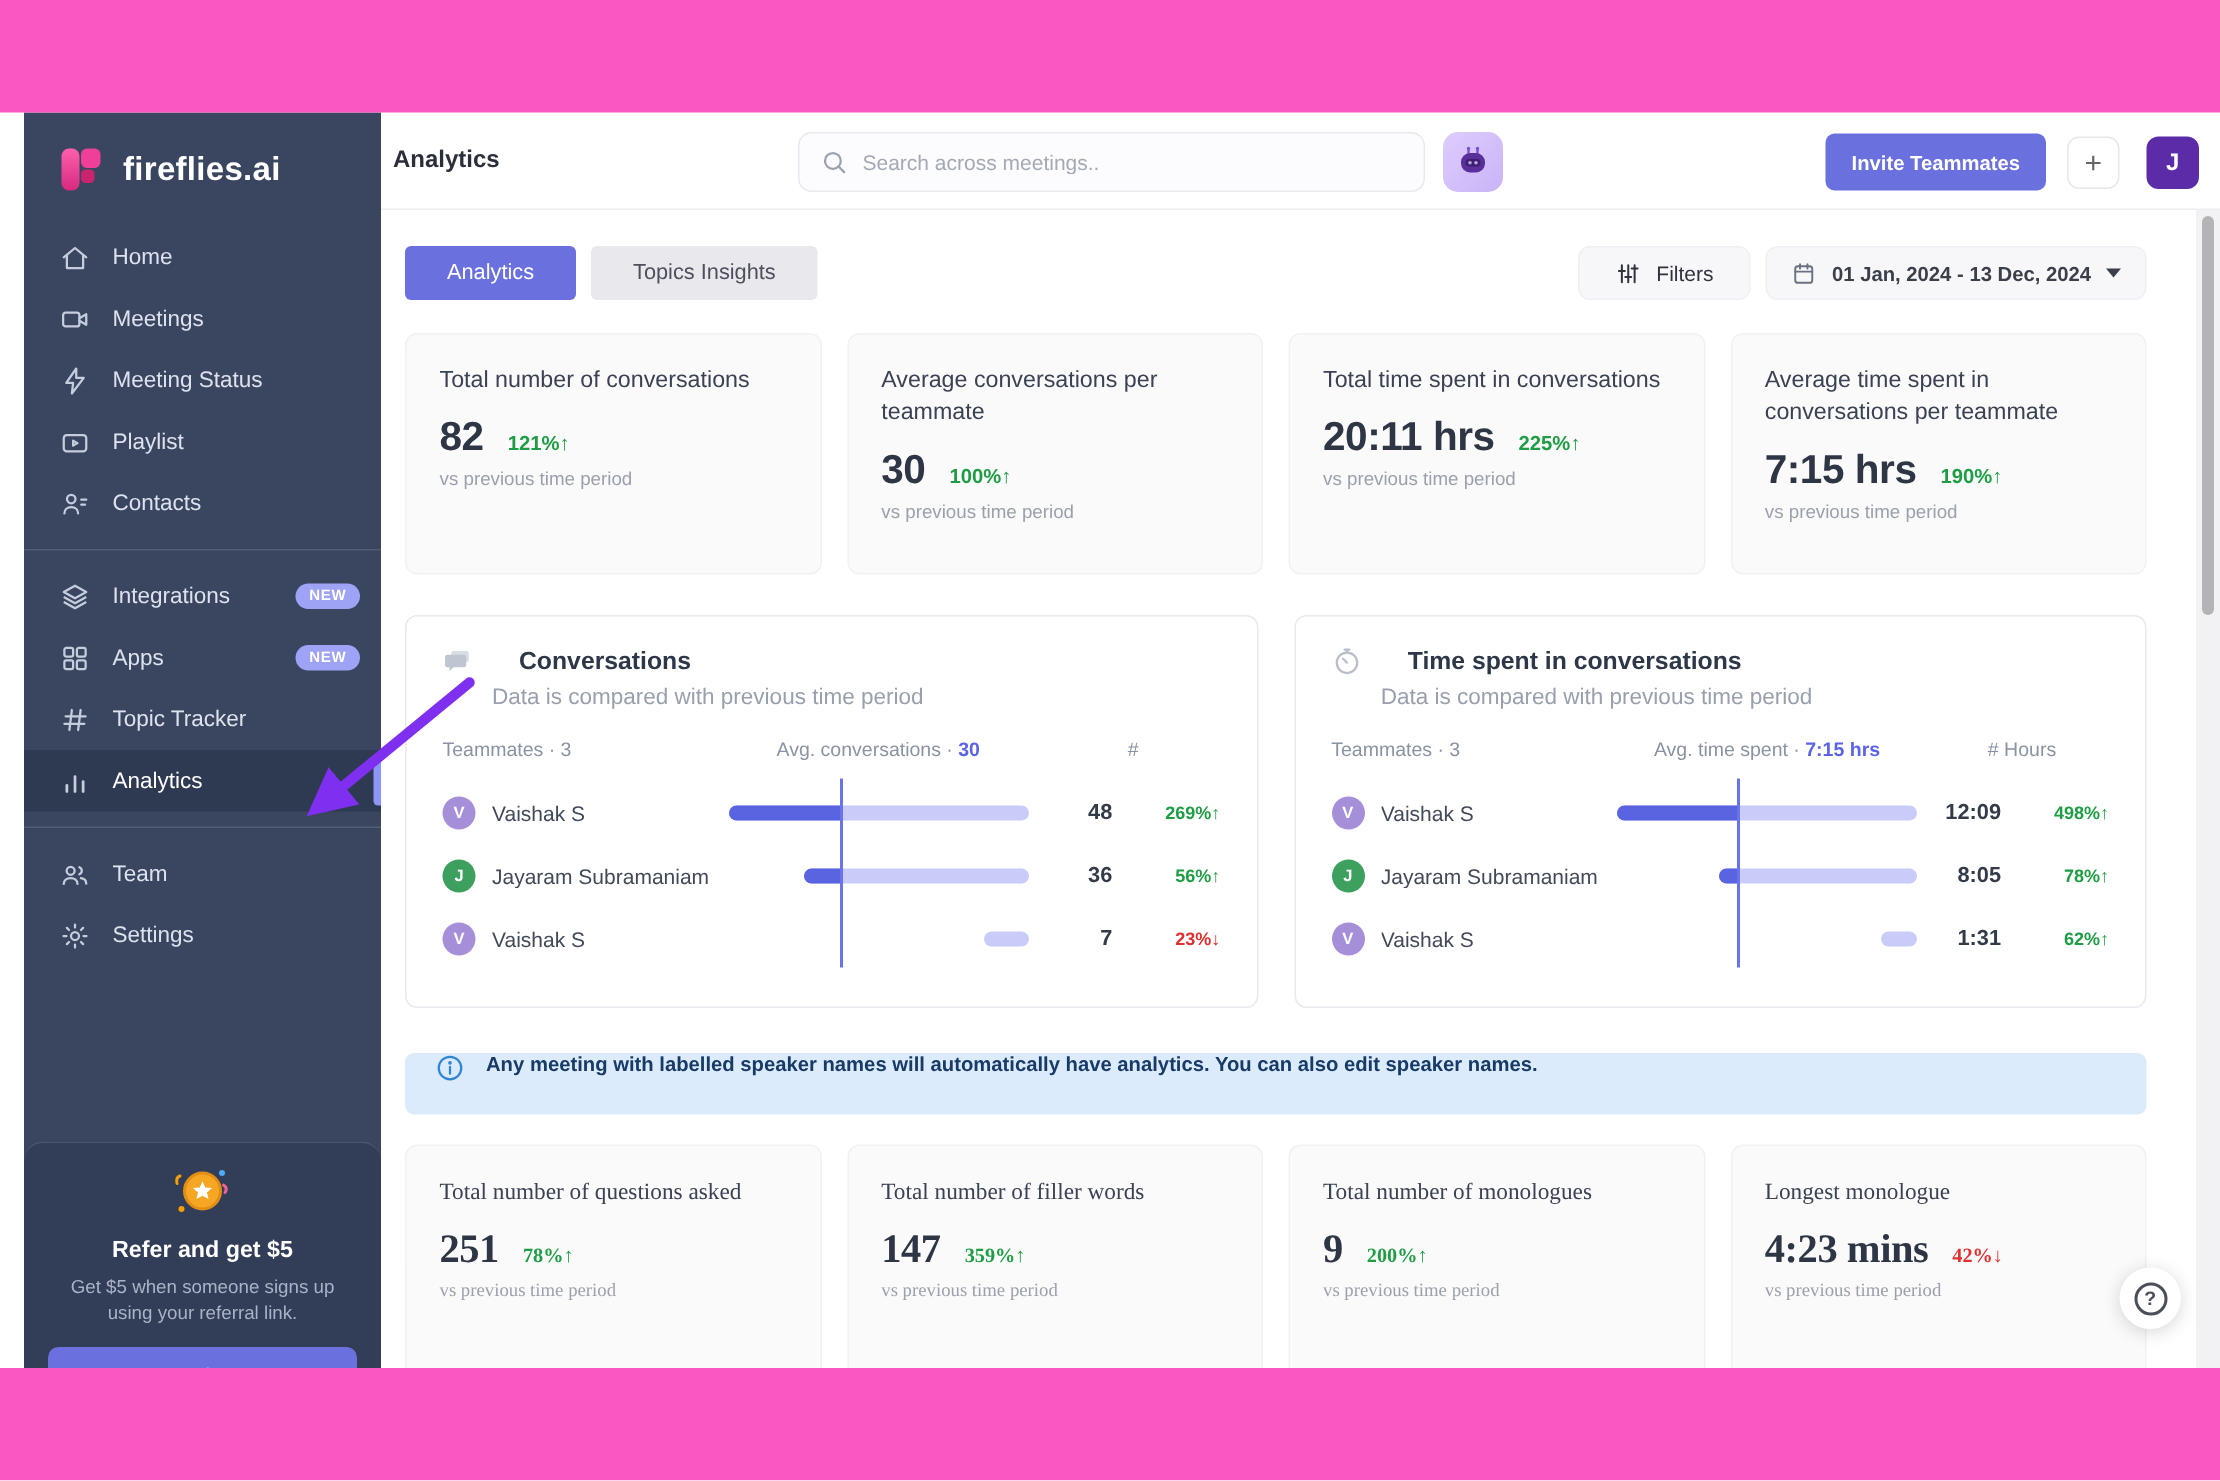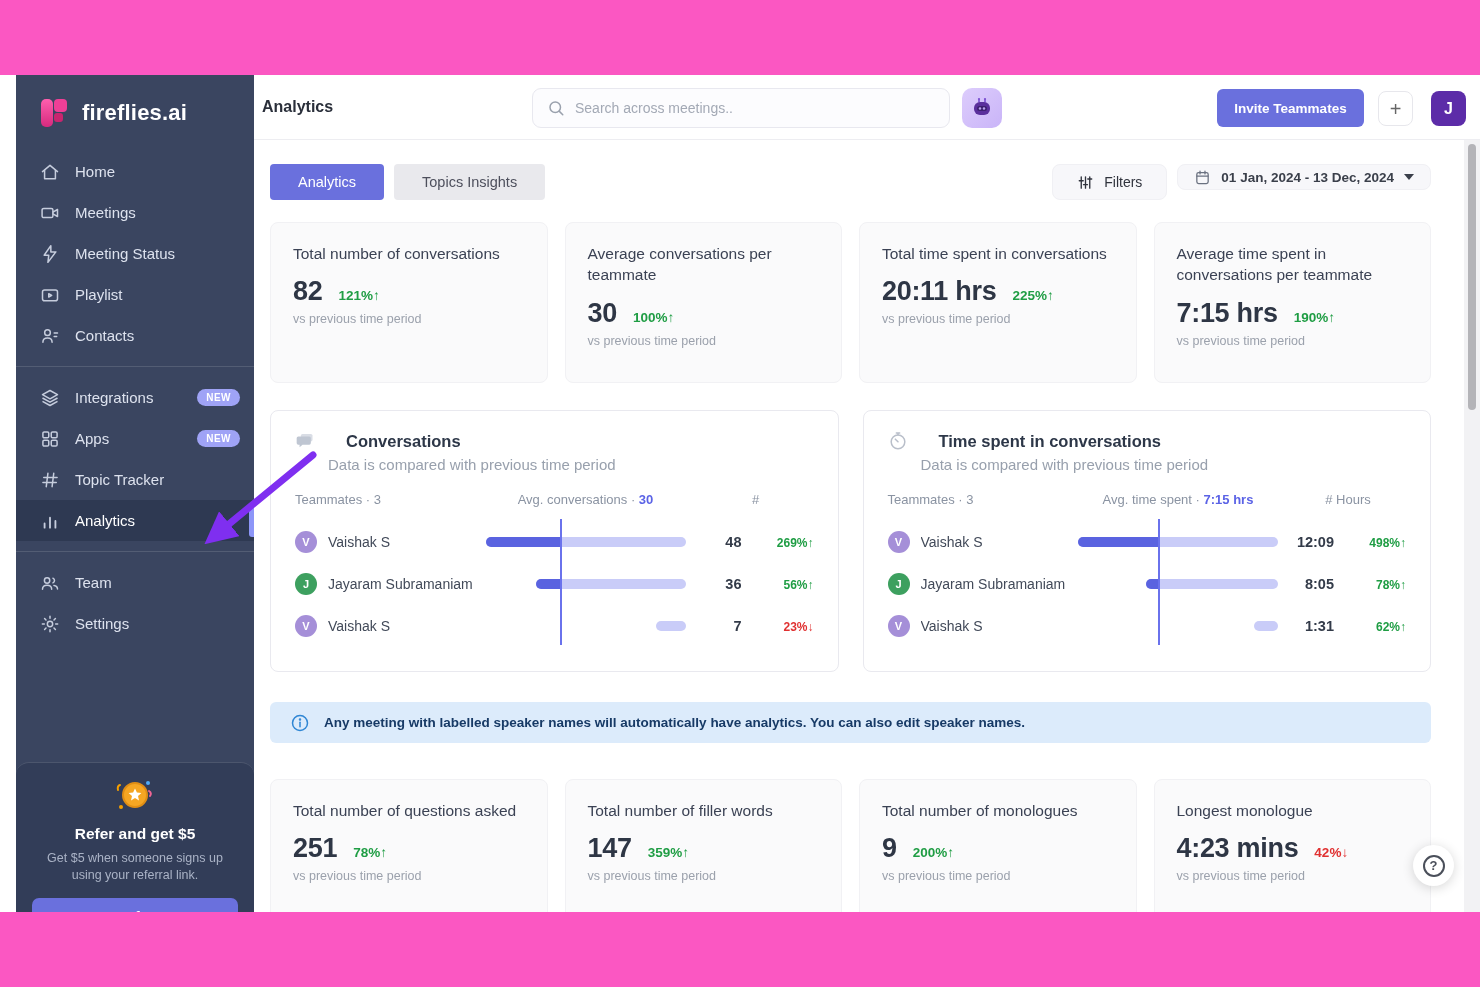--- a/index.html
+++ b/index.html
@@ -41,21 +41,21 @@
   
   .content { position:absolute; left:238px; top:140px; width:1242px; height:790px; background:#fff; padding:0 49px 0 32px; z-index:10; }
 
   .toolbar { display:flex; justify-content:space-between; margin-top:24px; height:36px; }
   .tabs { display:flex; gap:10px; }
   .tab { height:36px; padding:0 28px; border:none; border-radius:4px; font-size:14.5px; cursor:pointer; font-family:inherit; }
   .tab.active { background:#6a70dd; color:#fff; }
   .tab.inactive { background:#e9e9ed; color:#4d4f5c; }
   .toolbar-right { display:flex; gap:10px; }
   .filters-btn { display:flex; align-items:center; gap:10px; height:36px; padding:0 24px; background:#f7f7fa; border:1px solid #f0f0f4; border-radius:8px; font-size:14px; color:#30333d; cursor:pointer; font-family:inherit; }
-  .date-btn { display:flex; align-items:center; gap:10px; height:26px; padding:0 16px; background:#f7f7fa; border:1px solid #f0f0f4; border-radius:8px; font-size:13.5px; font-weight:600; color:#3a3f4a; cursor:pointer; font-family:inherit; }
+  .date-btn { display:flex; align-items:center; gap:10px; height:36px; padding:0 16px; background:#f7f7fa; border:1px solid #f0f0f4; border-radius:8px; font-size:13.5px; font-weight:600; color:#3a3f4a; cursor:pointer; font-family:inherit; }
   .caret-down { width:0; height:0; border-left:5px solid transparent; border-right:5px solid transparent; border-top:6px solid #3a3f4a; }
 
   .cards-row { display:grid; grid-template-columns:repeat(4,1fr); gap:17px; margin-top:22px; }
   .card { background:#fafafb; border:1px solid #f1f1f4; border-radius:8px; padding:20px 22px; height:161px; }
   .card-title { font-size:15.5px; color:#3b4254; line-height:1.38; font-weight:500; }
   .card-value-row { display:flex; align-items:baseline; gap:16px; margin-top:12px; }
   .card-value { font-size:27px; font-weight:600; color:#2e3645; letter-spacing:-.3px; }
   .card-caption { font-size:12.5px; color:#9ba1ac; margin-top:5px; }
   .chg { font-weight:700; white-space:nowrap; }
   .chg.up { color:#1f9d44; }
@@ -78,24 +78,24 @@
   .t-row .who { flex:1; display:flex; align-items:center; gap:11px; min-width:0; }
   .avatar { width:22px; height:22px; border-radius:50%; color:#fff; font-size:11px; font-weight:700; display:flex; align-items:center; justify-content:center; flex:0 0 22px; }
   .t-name { font-size:14px; color:#424a59; font-weight:500; white-space:nowrap; overflow:hidden; }
   .bar-wrap { position:relative; width:200px; height:10px; flex:0 0 200px; }
   .bar { position:absolute; right:0; top:0; height:10px; border-radius:6px; background:#c9ccf8; z-index:1; }
   .bar-over { position:absolute; top:0; height:10px; background:#5a63e0; border-radius:6px 0 0 6px; z-index:2; }
   .t-val { width:44px; flex:0 0 44px; text-align:right; font-size:14.5px; color:#333b49; font-weight:600; }
   .t-chg { width:60px; flex:0 0 60px; text-align:right; }
   .t-row .chg { font-size:12px; }
 
-  .info-banner { display:flex; align-items:center; gap:14px; margin-top:30px; height:41px; background:#dcebfb; border-radius:6px; padding:0 20px; }
+  .info-banner { display:flex; gap:14px; margin-top:30px; height:41px; background:#dcebfb; border-radius:6px; padding:0 20px; }
   .info-text { font-size:13.5px; font-weight:600; color:#173a66; }
 
-  .cards-row.bottom { margin-top:36px; }
+  .cards-row.bottom { margin-top:20px;font-family:Liberation Serif, serif; }
 
   
   .scroll-track { position:absolute; right:0; top:140px; width:16px; height:772px; background:#f2f2f4; z-index:15; }
   .scroll-thumb { position:absolute; left:4px; top:4px; width:8px; height:266px; background:#b4b4b8; border-radius:4px; cursor:pointer; }
 
   
   .help-fab { position:absolute; left:1413px; top:845px; width:41px; height:41px; background:#fff; border:none; border-radius:50%; box-shadow:0 2px 12px rgba(0,0,0,.16); display:flex; align-items:center; justify-content:center; cursor:pointer; z-index:45; }
   .help-ring { width:22px; height:22px; border:2px solid #4a4f5a; border-radius:50%; display:flex; align-items:center; justify-content:center; font-size:13px; font-weight:700; color:#4a4f5a; font-family:inherit; }
 
   

